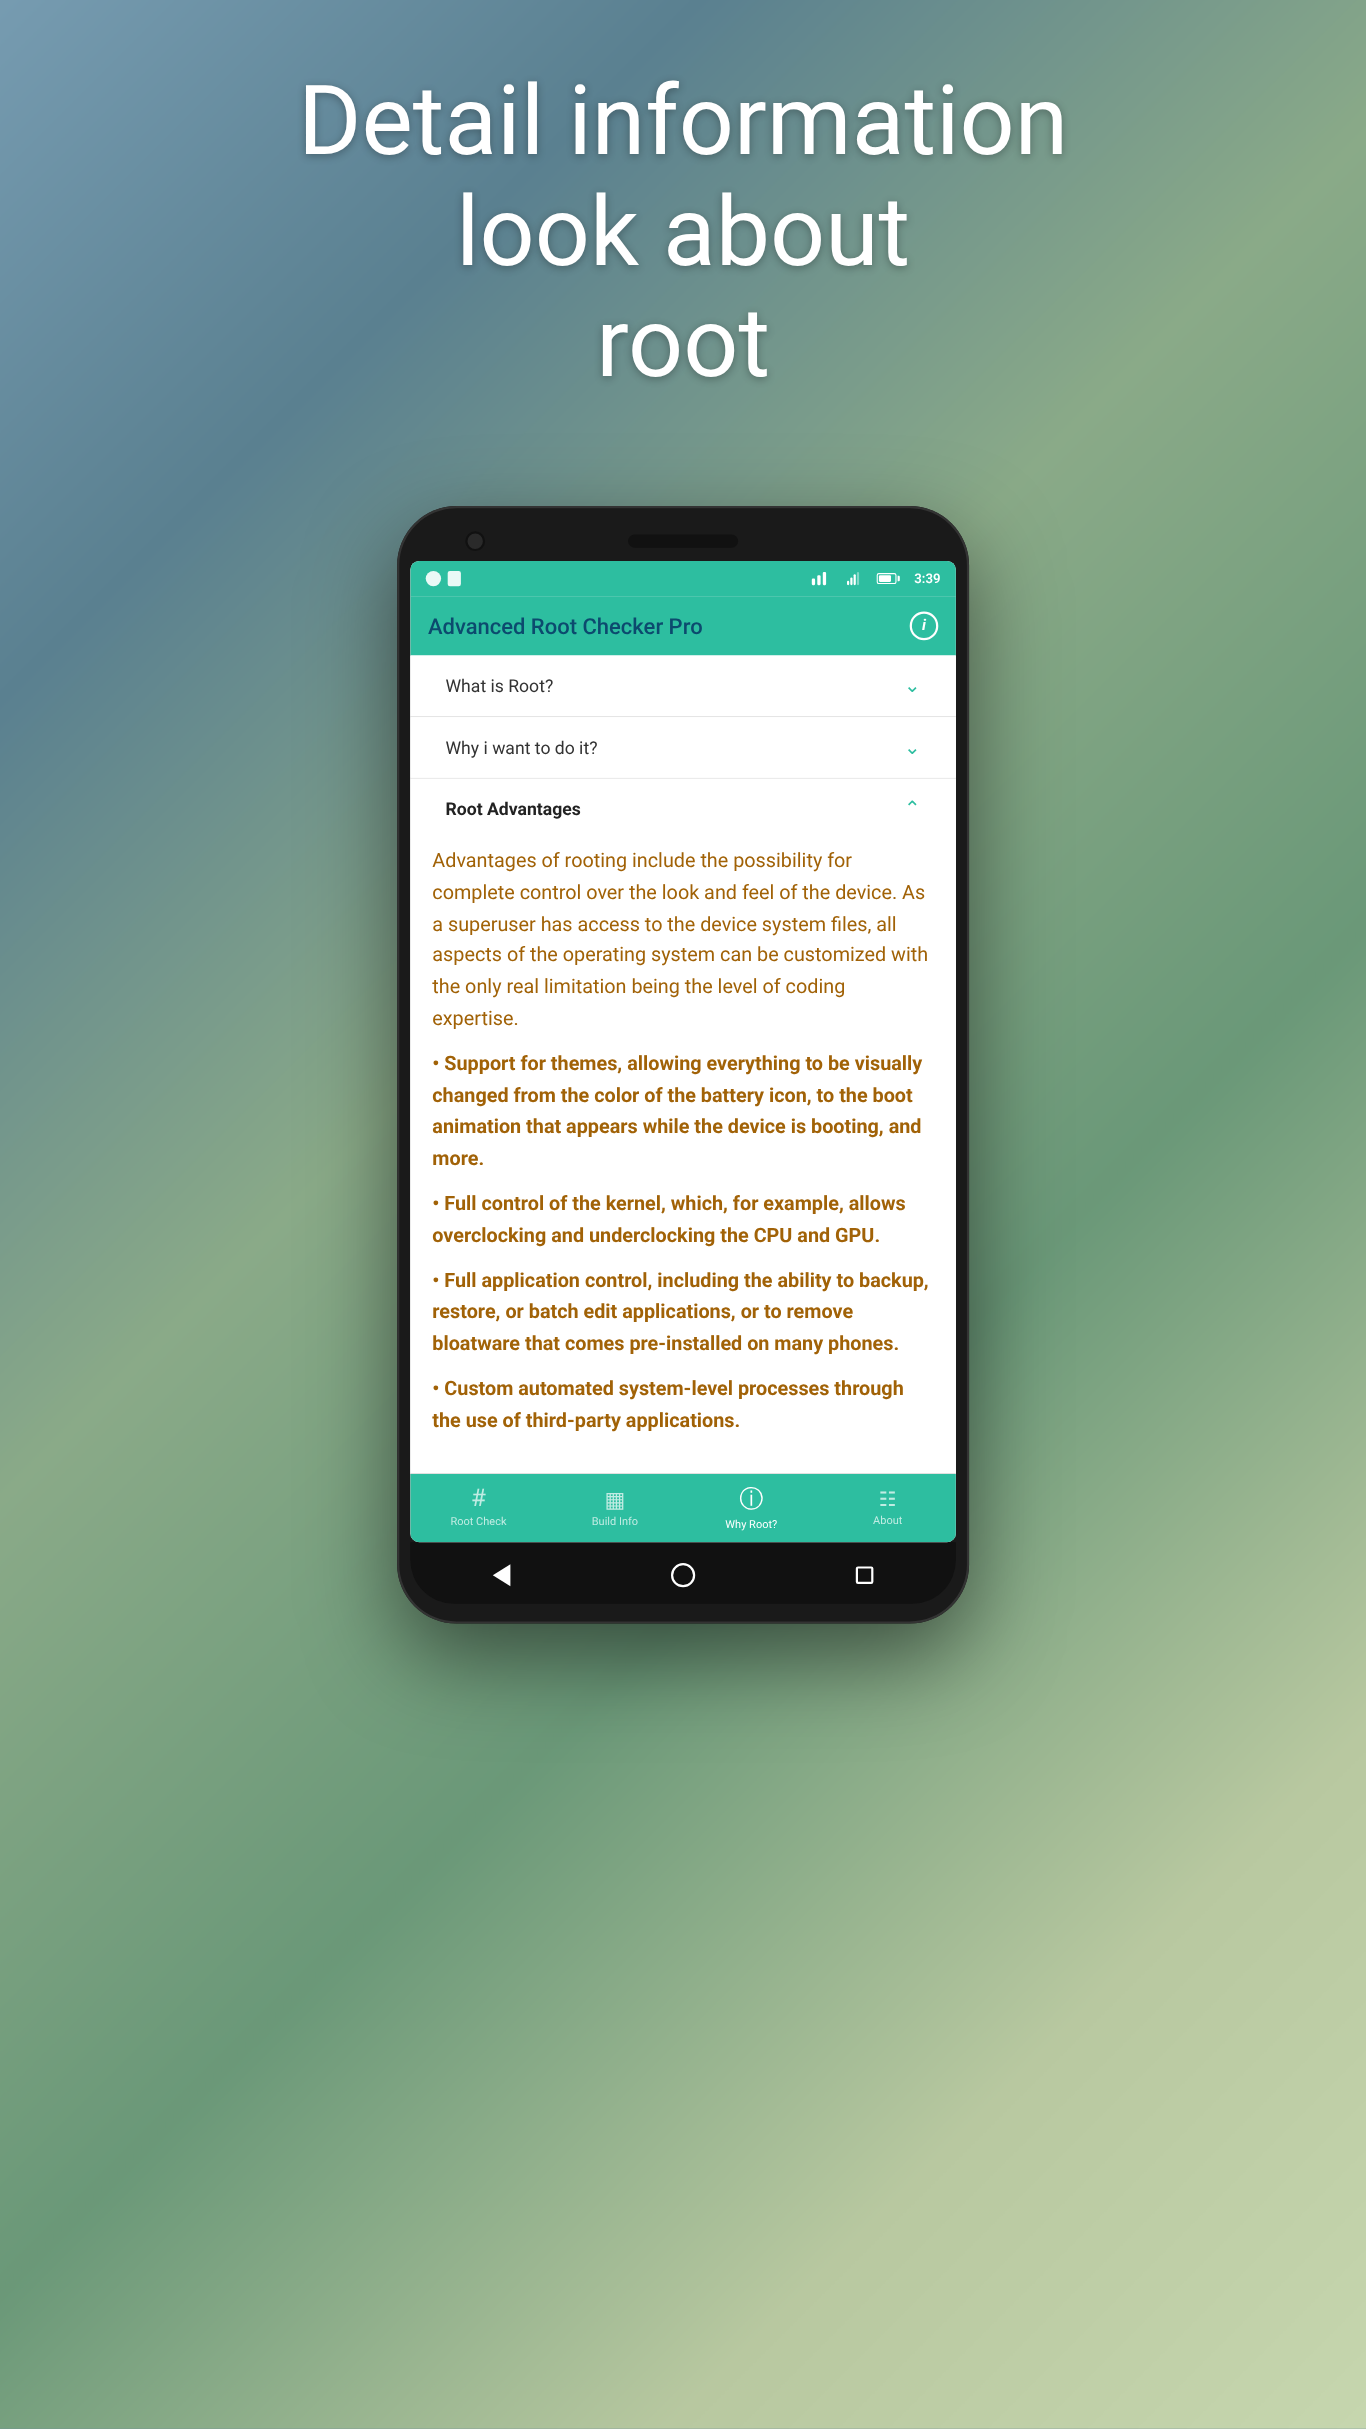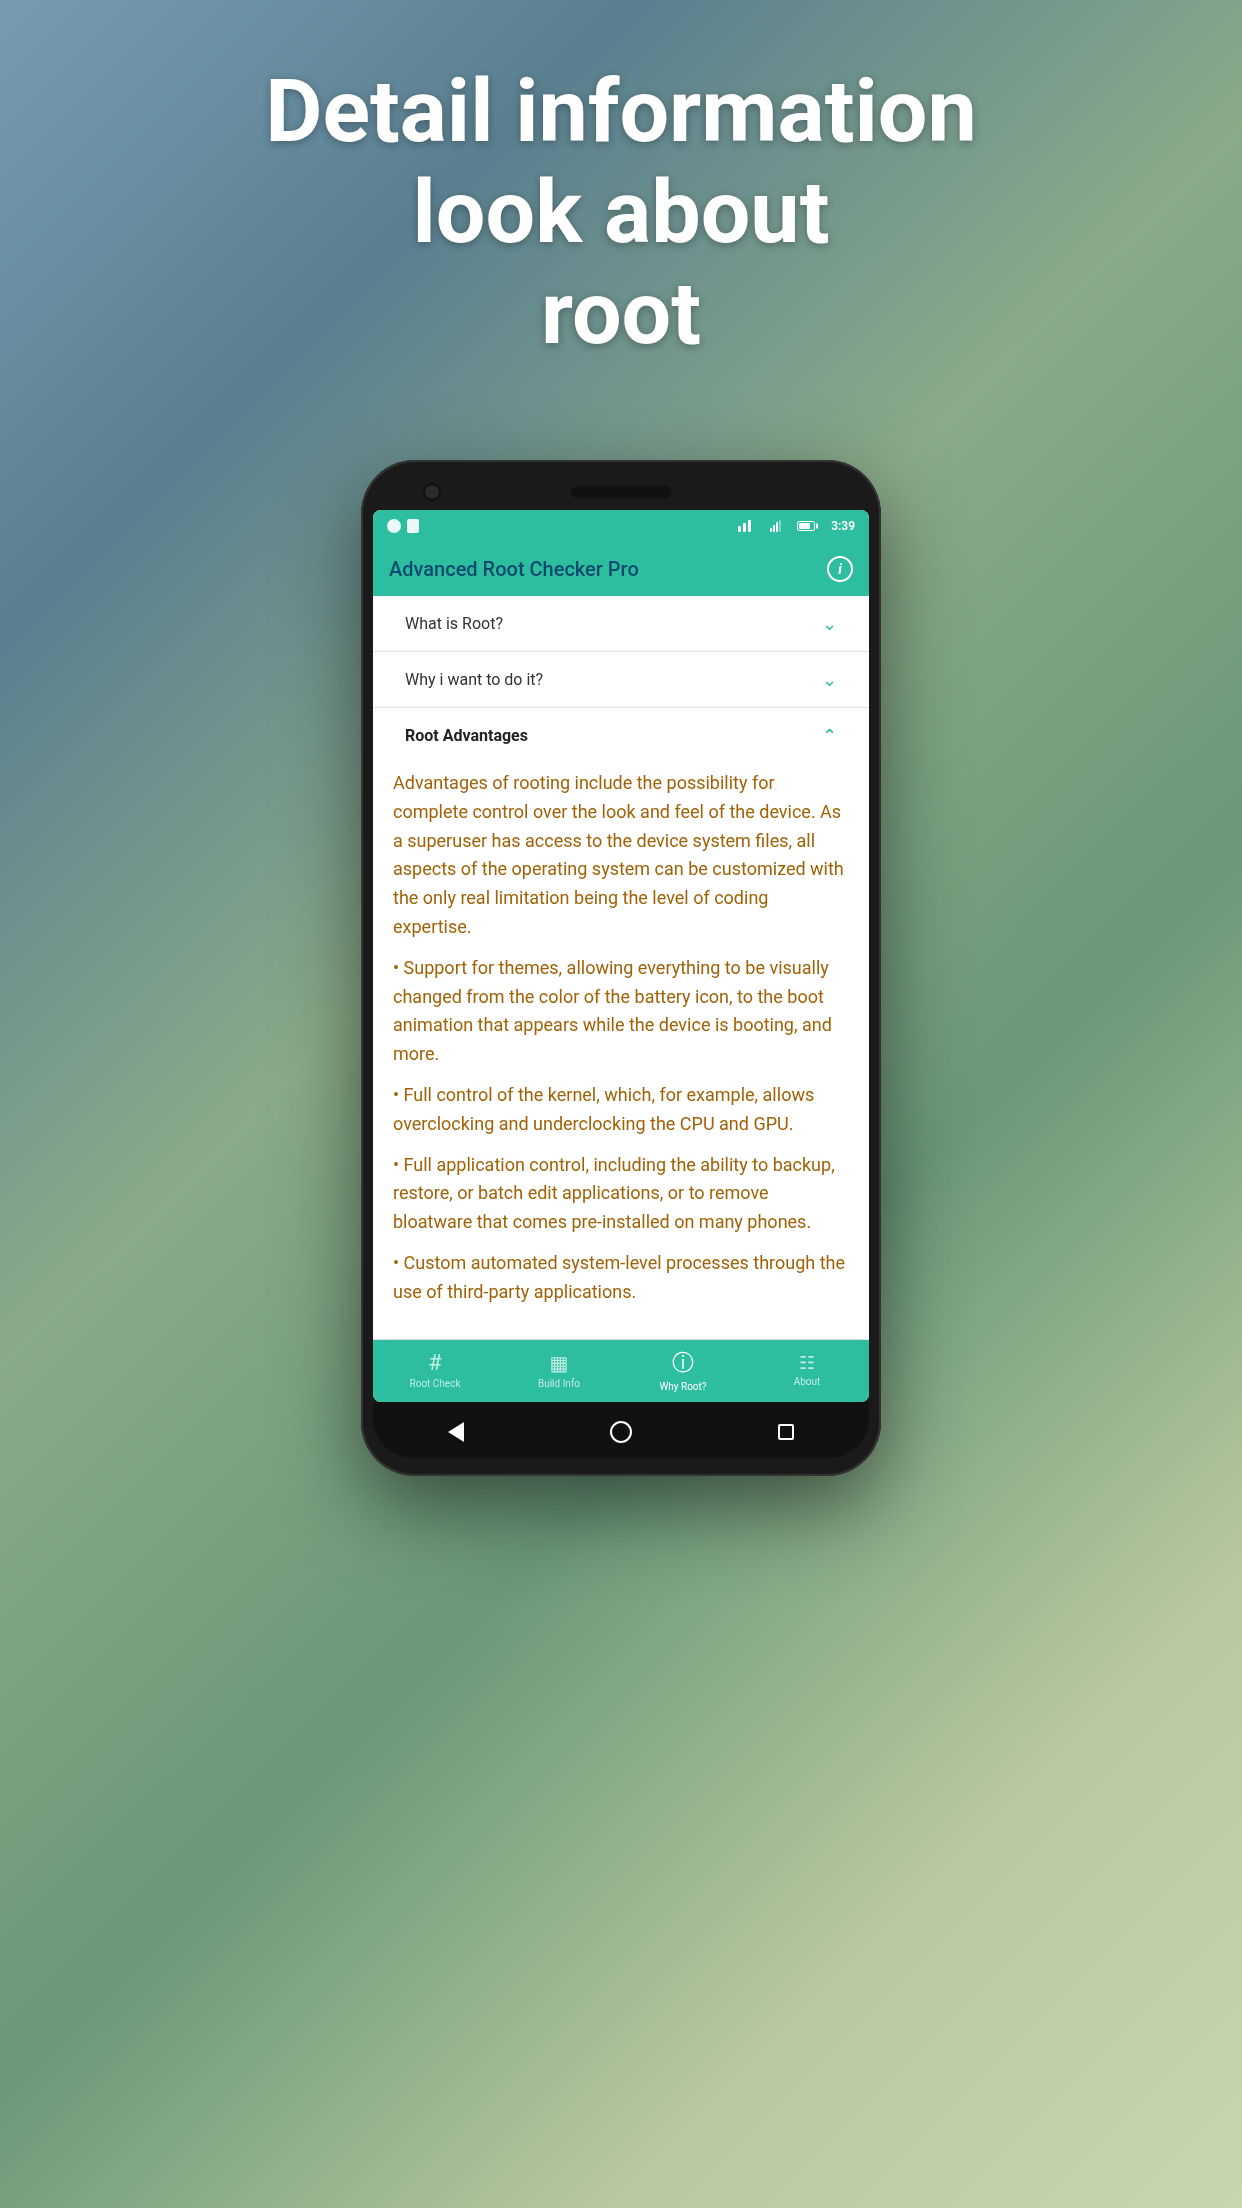--- a/index.html
+++ b/index.html
@@ -23,21 +23,21 @@
     }
 
     
     .page-title {
       position: absolute;
       top: 60px;
       left: 0; right: 0;
       text-align: center;
       color: white;
       font-size: 88px;
-      font-weight: 700;
+      font-weight: 400;
       line-height: 1.15;
       text-shadow: 0 2px 8px rgba(0,0,0,0.3);
       padding: 0 57px;
       z-index: 10;
     }
 
     
     .phone-wrapper {
       position: absolute;
       top: 460px;
@@ -259,20 +259,21 @@
       font-size: 18px;
       color: #a16207;
       line-height: 1.6;
       margin-bottom: 12px;
     }
 
     .accordion-body .bullet-points {
       font-size: 14px;
       color: #444;
       line-height: 1.7;
+      font-weight: bold;
     }
 
     
     .bottom-nav {
       background: #2dbea0;
       display: flex;
       justify-content: space-around;
       align-items: center;
       padding: 8px 0 10px;
     }

